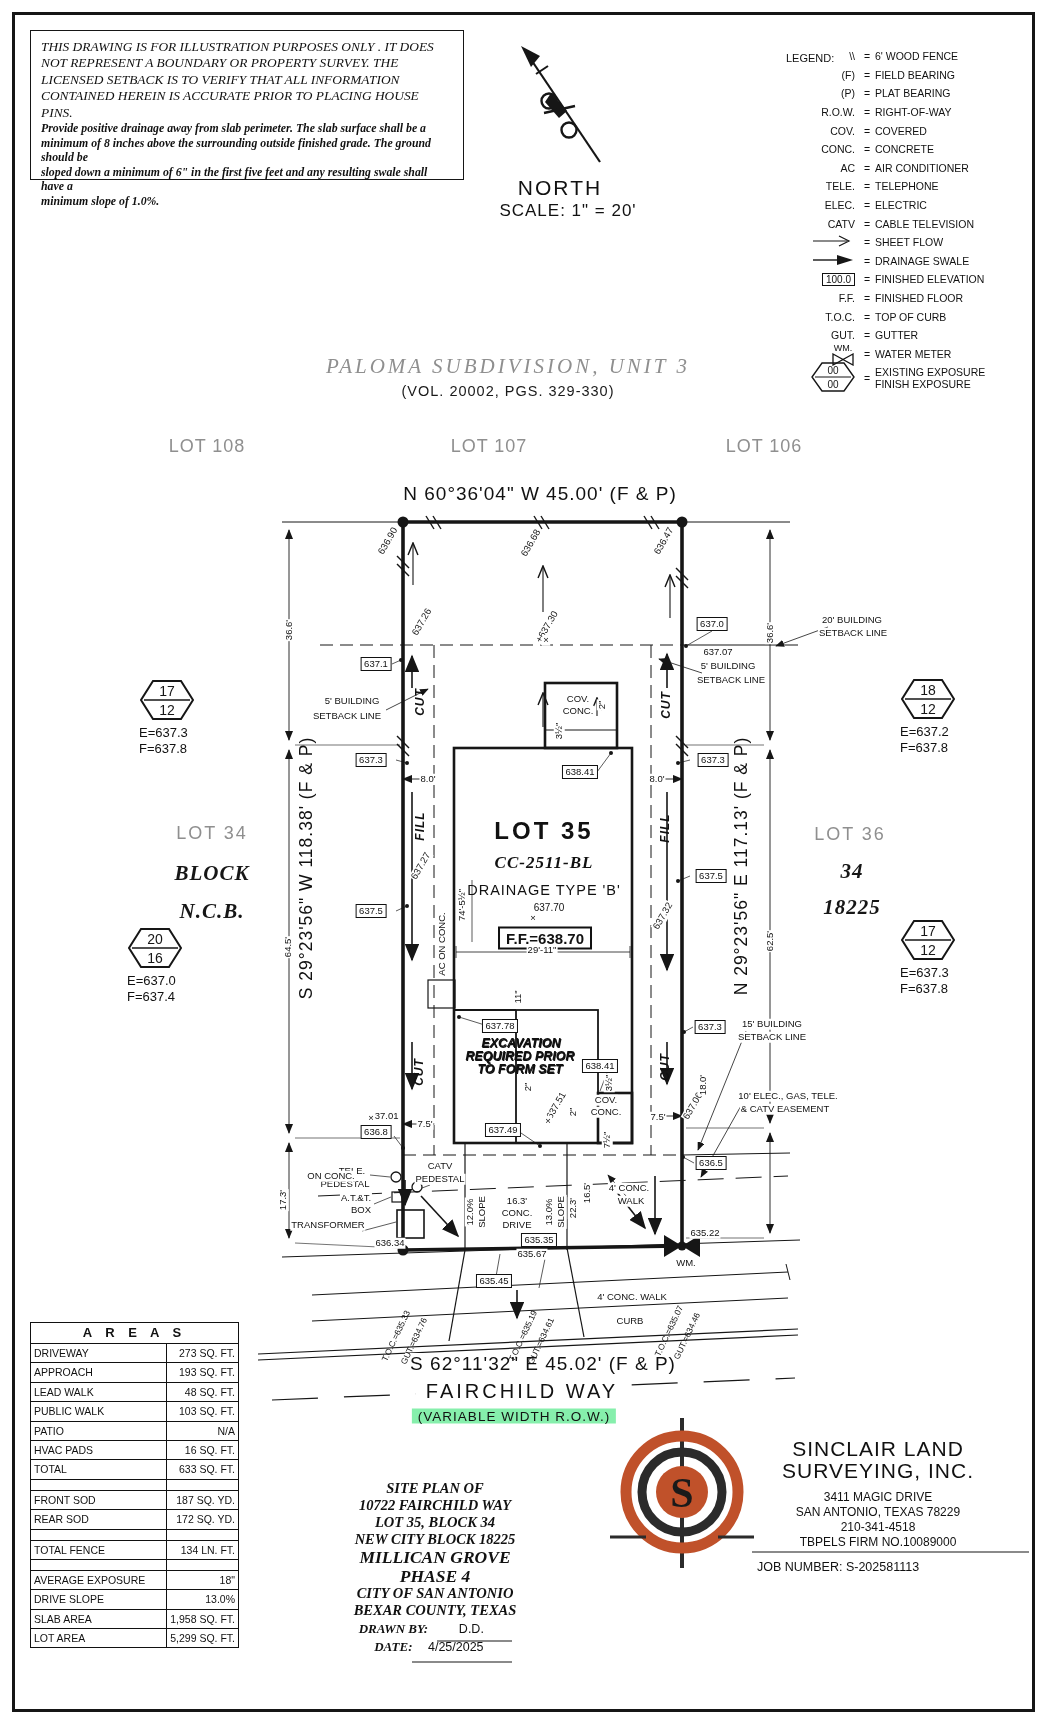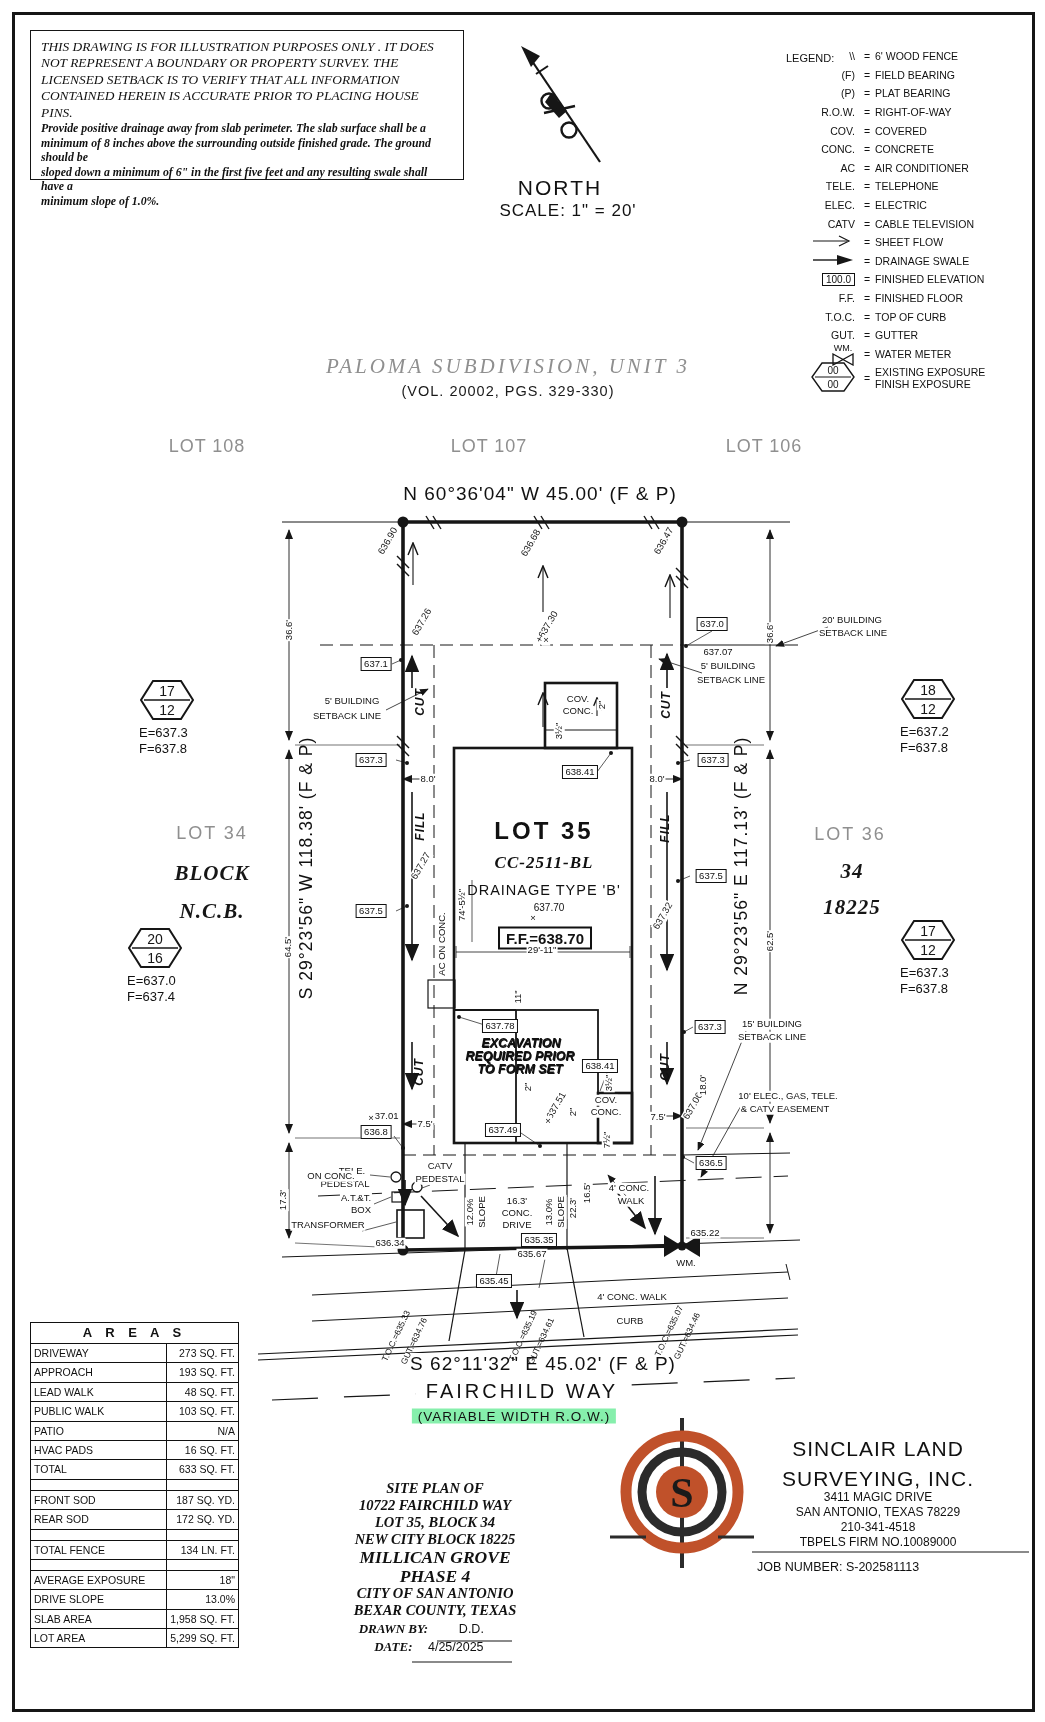--- a/index.html
+++ b/index.html
@@ -677,21 +677,21 @@
       <span>DRAWN BY:</span>
       <span class="tb-val" style="border-bottom:none;">D.D.</span>
     </div>
     <div class="tb-field">
       <span>DATE:</span>
       <span class="tb-val" style="border-bottom:none;">4/25/2025</span>
     </div>
   </div>
 
   <div class="txt ctr sv-name" style="left:878px;top:1449px;">SINCLAIR LAND</div>
-  <div class="txt ctr sv-name" style="left:878px;top:1471px;margin-top:8px;">SURVEYING, INC.</div>
+  <div class="txt ctr sv-name" style="left:878px;top:1471px;">SURVEYING, INC.</div>
   <div class="txt sv-addr" style="left:762px;top:1490px;width:232px;" id="sv-address">
       <div>3411 MAGIC DRIVE</div>
       <div>SAN ANTONIO, TEXAS 78229</div>
       <div>210-341-4518</div>
       <div>TBPELS FIRM NO.10089000</div>
     </div>
   <div class="txt sv-job" style="left:757px;top:1560px;">JOB NUMBER:  S-202581113</div>
 </div>
 
 </body></html>

